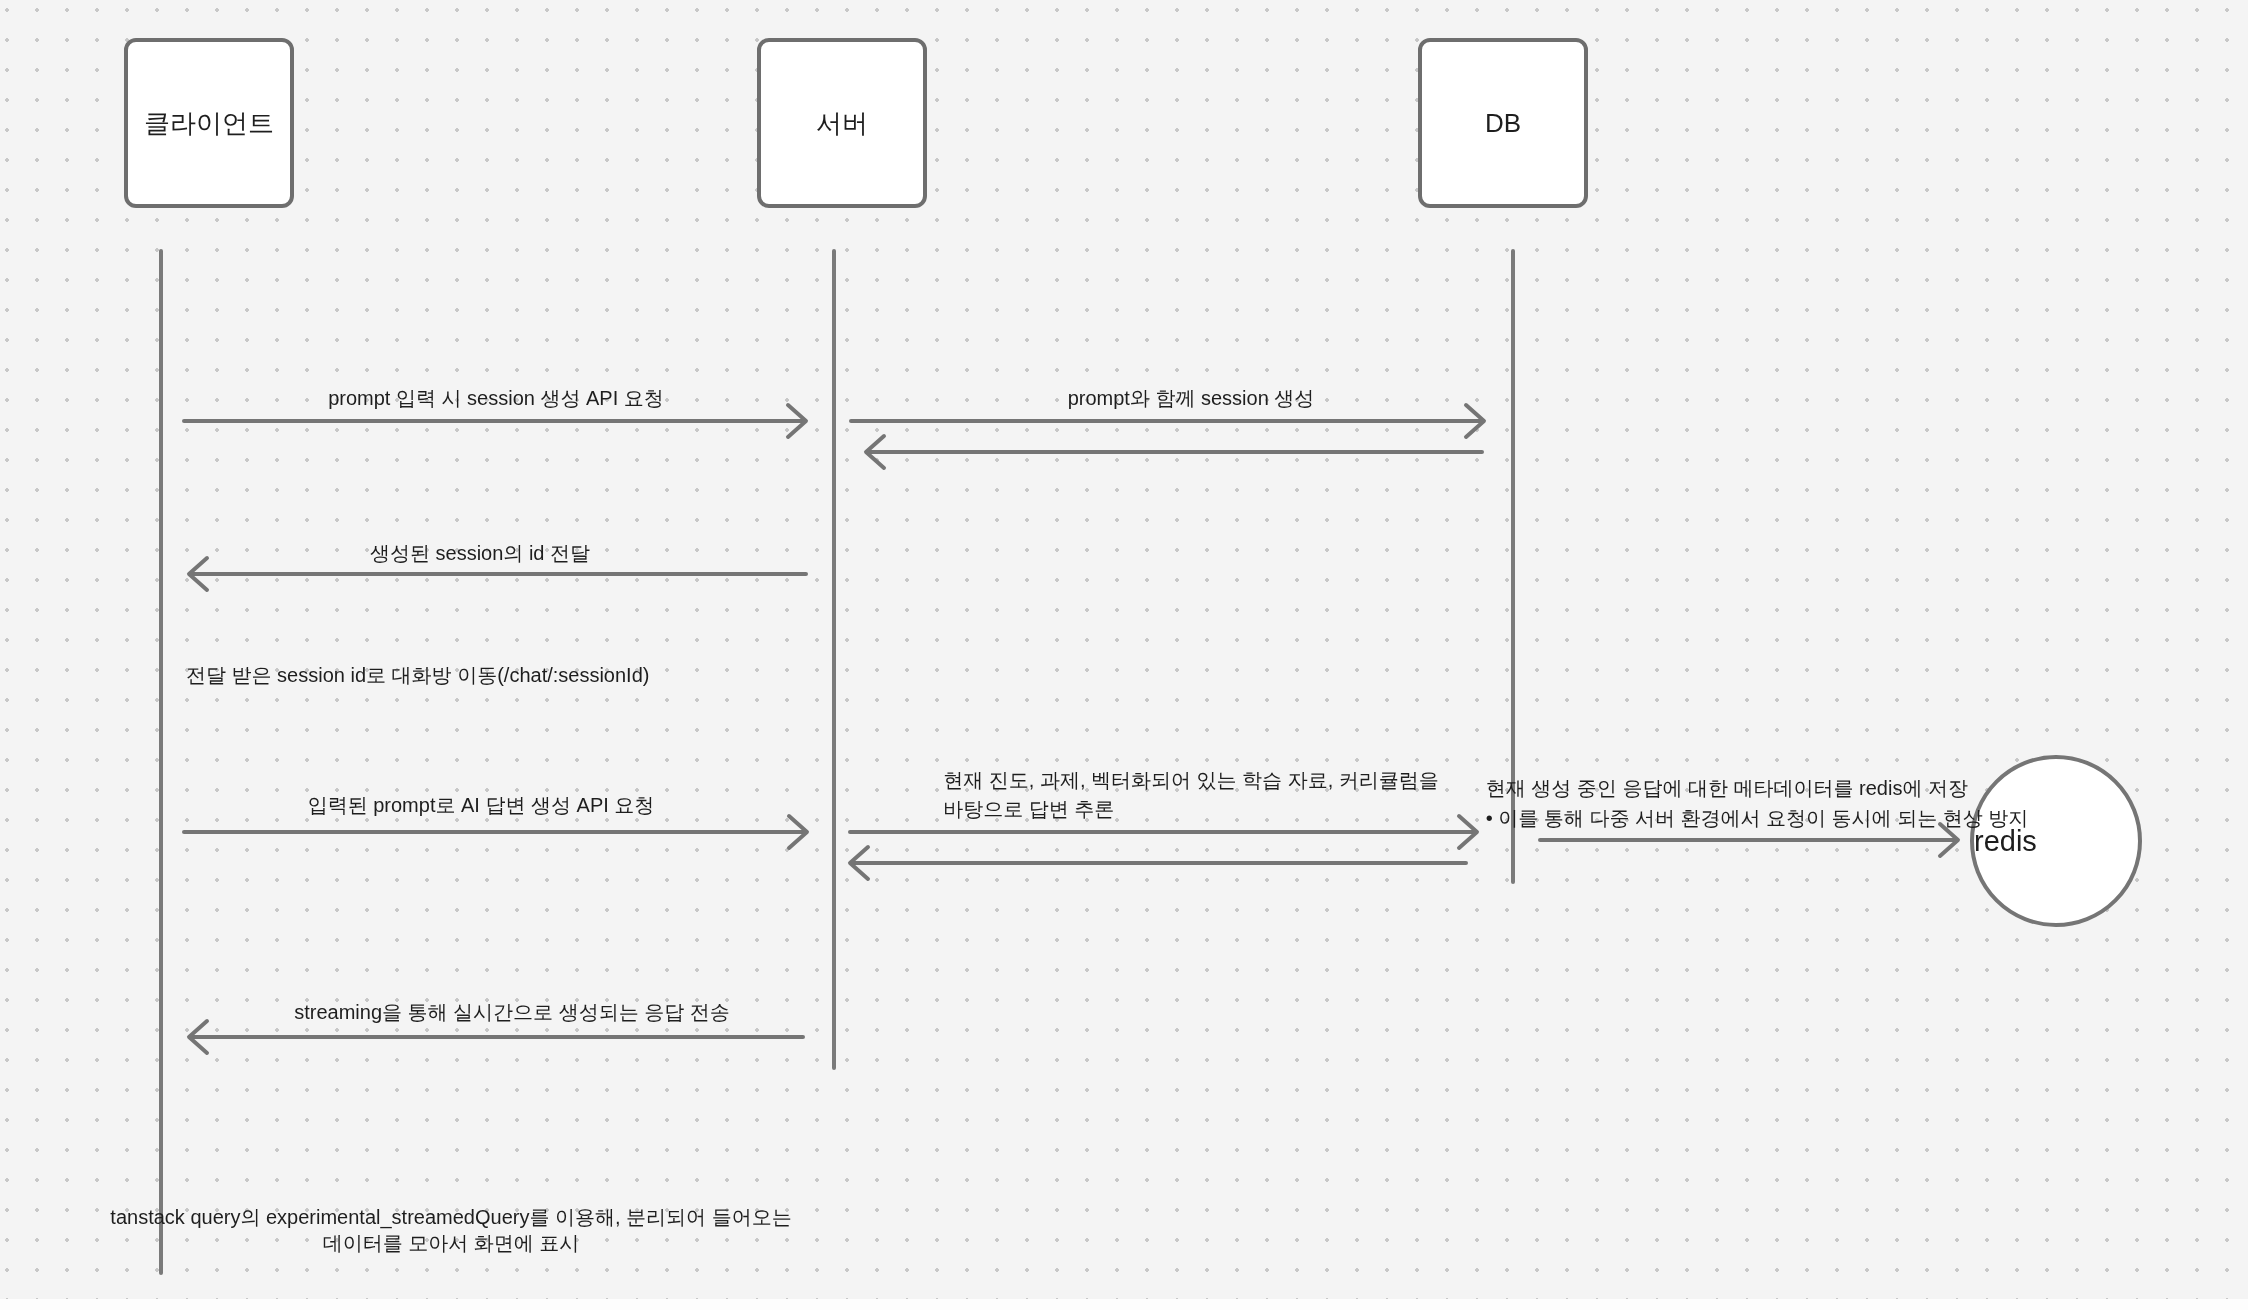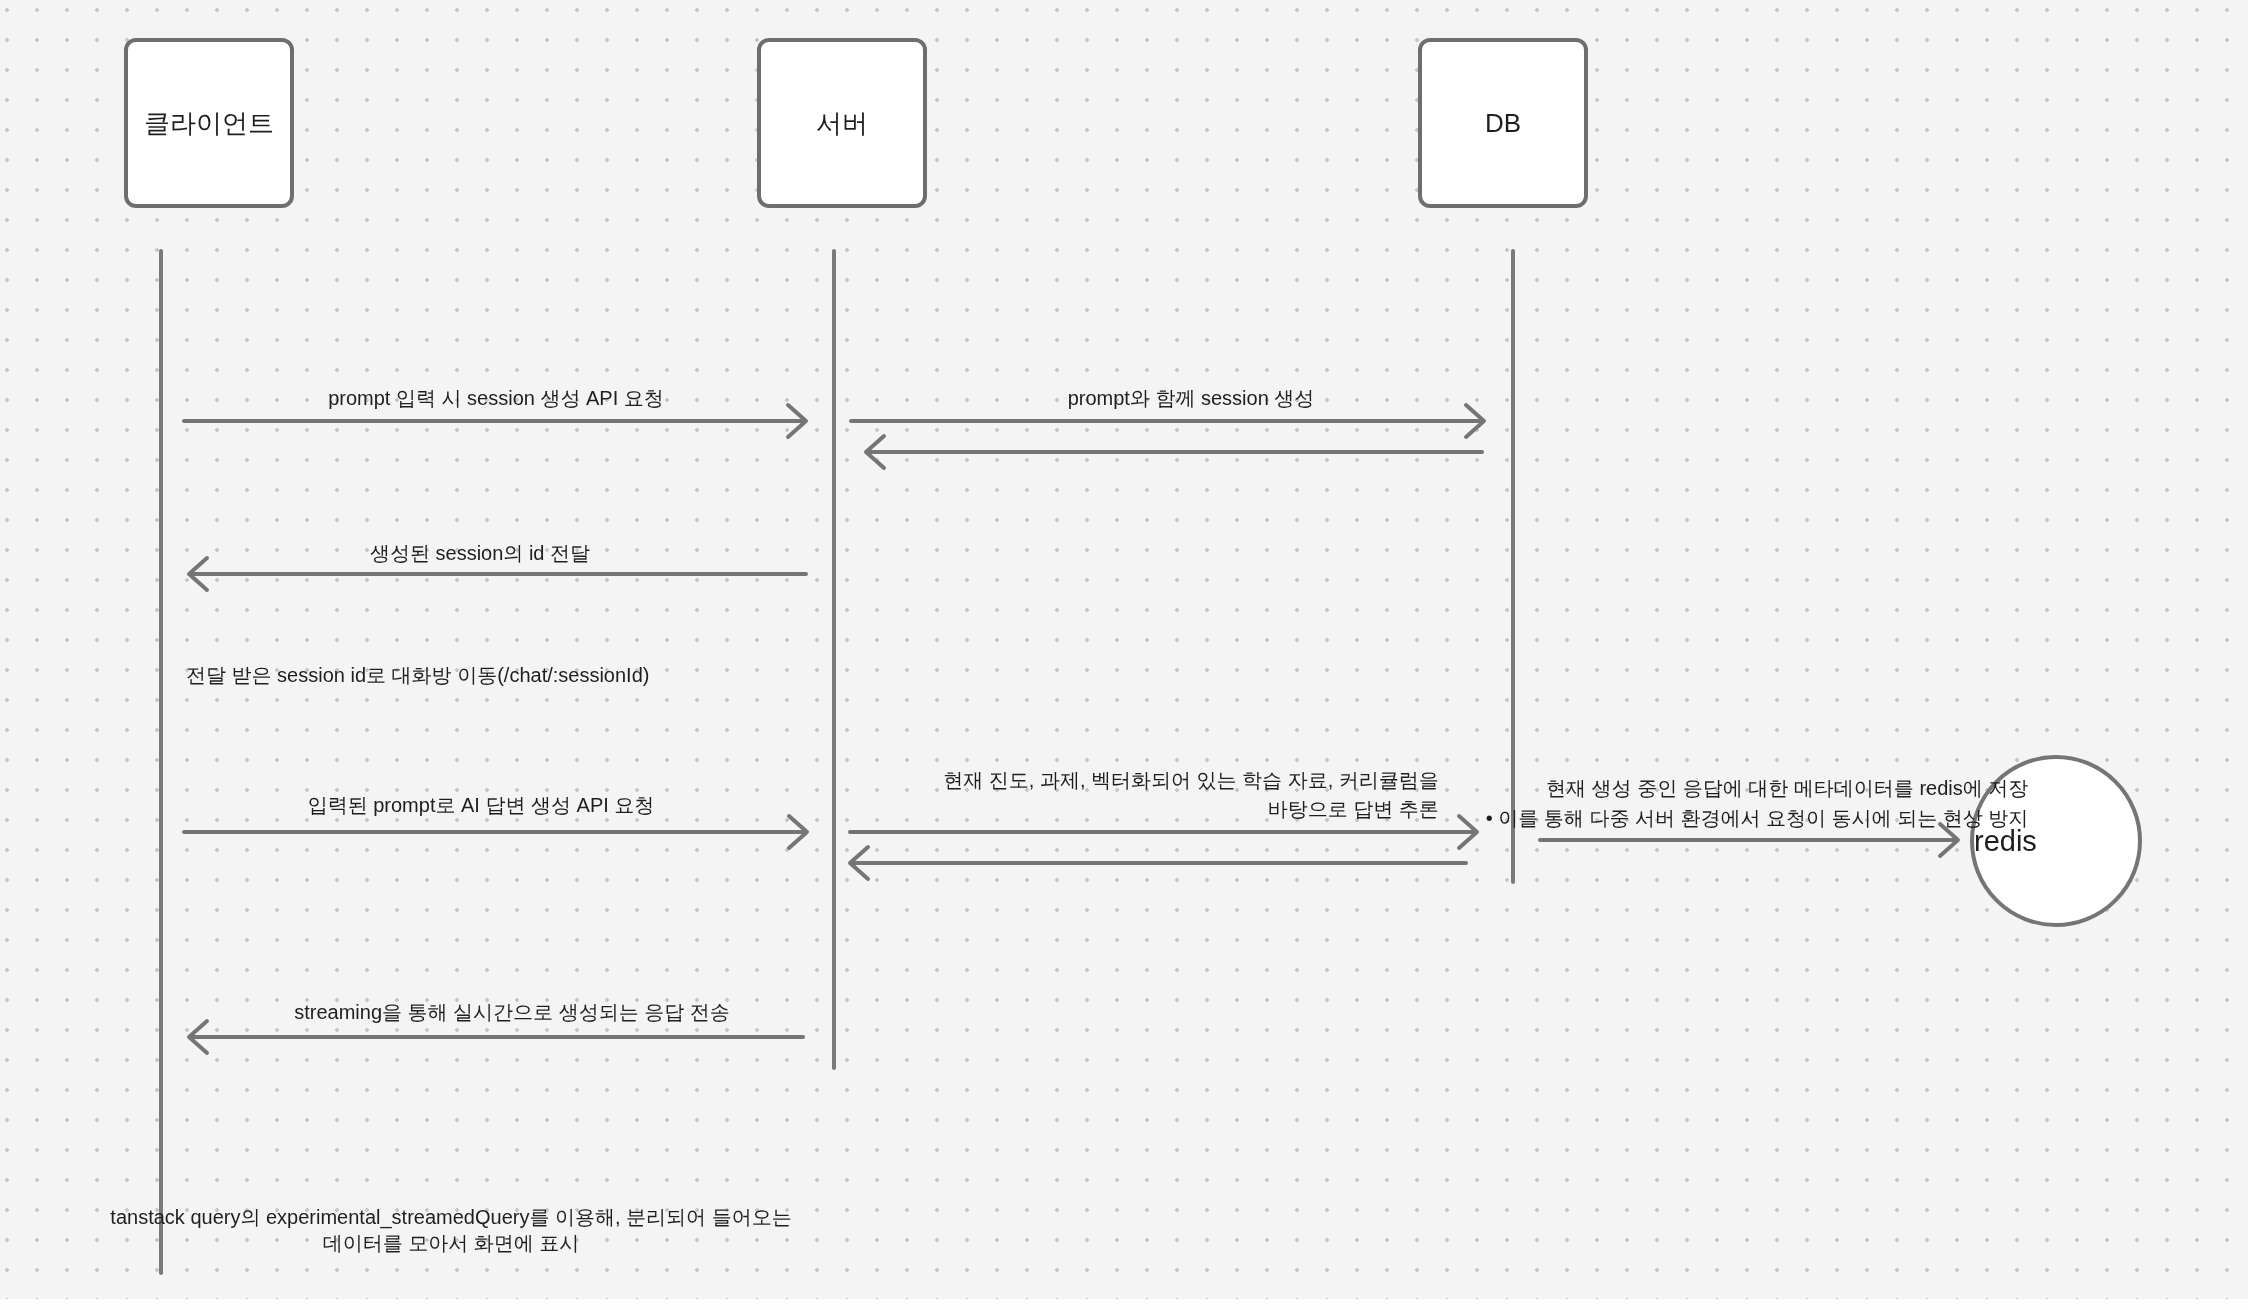--- a/index.html
+++ b/index.html
@@ -24,21 +24,21 @@
     font-size:26px;line-height:32px;white-space:nowrap;
   }
   .node-ellipse{
     position:absolute;width:172px;height:172px;box-sizing:border-box;
     background:#ffffff;border:4px solid #757575;border-radius:50%;
     display:flex;align-items:center;justify-content:flex-start;
     font-size:29px;
   }
   .msg-label{
     position:absolute;transform:translateX(-50%);
-    font-size:20px;line-height:29px;white-space:nowrap;text-align:right;
+    font-size:20px;line-height:29px;white-space:nowrap;text-align:left;
   }
   .note{
     position:absolute;font-size:20px;line-height:26px;white-space:nowrap;
   }
   .note.centered{transform:translateX(-50%);text-align:center;}
   .bottom-strip{
     position:absolute;left:0;top:1299px;width:2248px;height:11px;background:#fdfdfd;
   }
 </style>
 </head>

